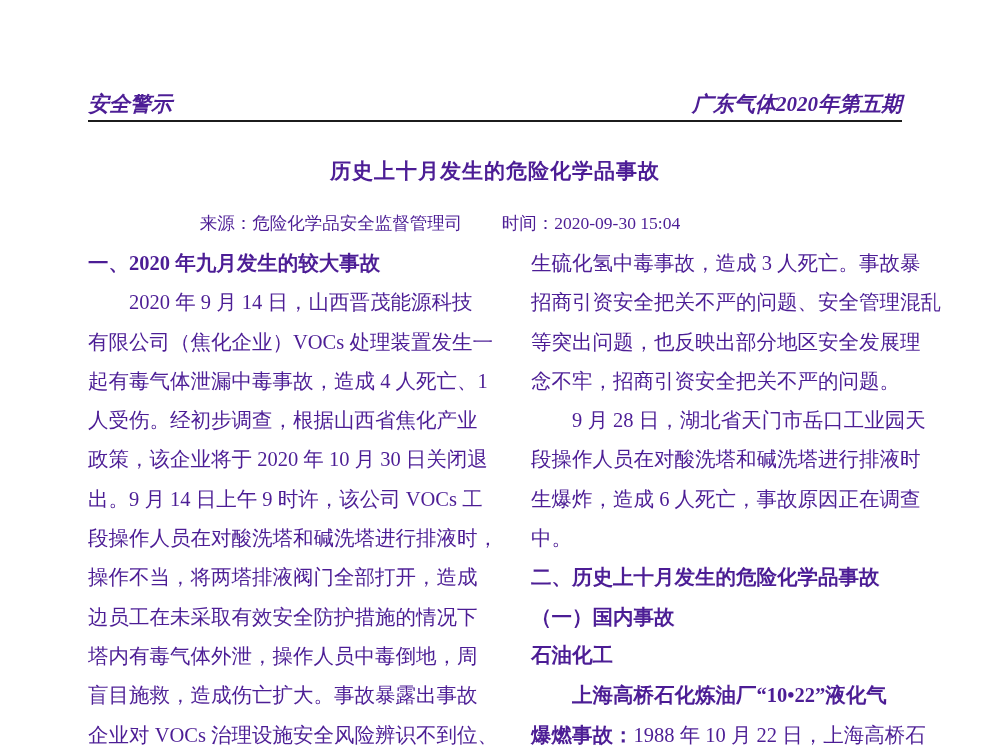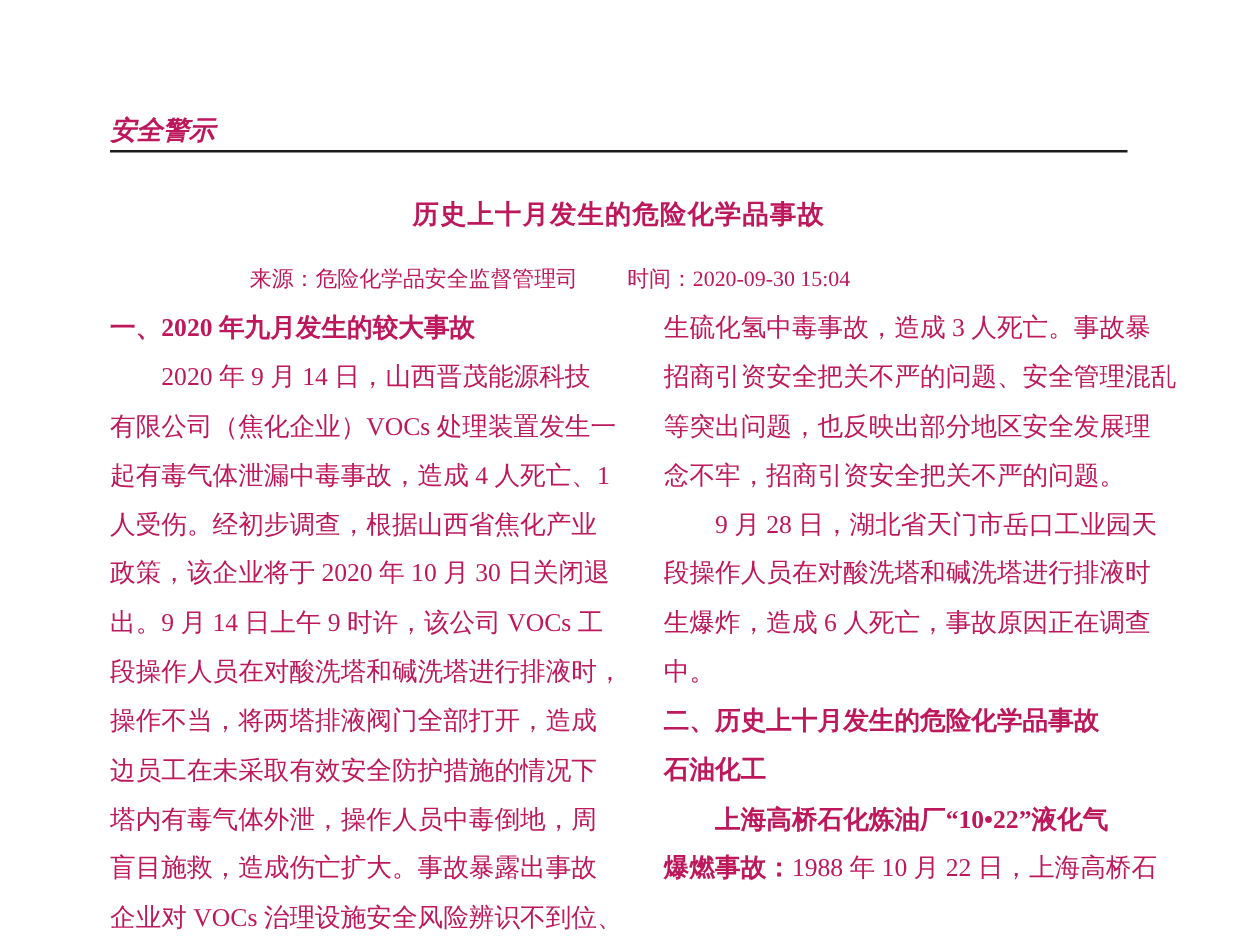--- a/index.html
+++ b/index.html
@@ -7,21 +7,21 @@
     padding: 0;
     background: #ffffff;
   }
   .page {
     position: relative;
     width: 990px;
     height: 755px;
     background: #ffffff;
     overflow: hidden;
     font-family: "Liberation Serif", "DejaVu Serif", serif;
-    color: #be185d;
+    color: #4c1d95;
   }
   .header {
     position: absolute;
     top: 90px;
     left: 88px;
     width: 814px;
     display: flex;
     justify-content: space-between;
     align-items: flex-end;
     font-size: 21px;
@@ -78,20 +78,21 @@
   .line.center { text-align: left; font-family: Liberation Mono, monospace; }
   .bold { font-weight: bold; }
 </style>
 </head>
 <body>
 
 <div class="page">
 
   <div class="header">
     <span>安全警示</span>
+    <span>广东气体2020年第五期</span>
   </div>
 
   <div class="rule"></div>
 
   <div class="title">历史上十月发生的危险化学品事故</div>
 
   <div class="meta">
     <span class="meta-source">来源：危险化学品安全监督管理司</span>
     <span class="meta-time">时间：2020-09-30 15:04</span>
   </div>
@@ -115,19 +116,20 @@
     <div class="column">
         <div class="line"><span>生硫化氢中毒事故，造成 3 人死亡。事故暴</span></div>
         <div class="line"><span>招商引资安全把关不严的问题、安全管理混乱</span></div>
         <div class="line"><span>等突出问题，也反映出部分地区安全发展理</span></div>
         <div class="line"><span>念不牢，招商引资安全把关不严的问题。</span></div>
         <div class="line indent"><span>9 月 28 日，湖北省天门市岳口工业园天</span></div>
         <div class="line"><span>段操作人员在对酸洗塔和碱洗塔进行排液时</span></div>
         <div class="line"><span>生爆炸，造成 6 人死亡，事故原因正在调查</span></div>
         <div class="line"><span>中。</span></div>
         <div class="line"><span class="bold">二、历史上十月发生的危险化学品事故</span></div>
+        <div class="line"><span class="bold">（一）国内事故</span></div>
         <div class="line center"><span class="bold">石油化工</span></div>
         <div class="line indent"><span class="bold">上海高桥石化炼油厂“10•22”液化气</span></div>
         <div class="line"><span class="bold">爆燃事故：</span><span>1988 年 10 月 22 日，上海高桥石</span></div>
       </div>
   </div>
 
 </div>
 
 </body></html>

